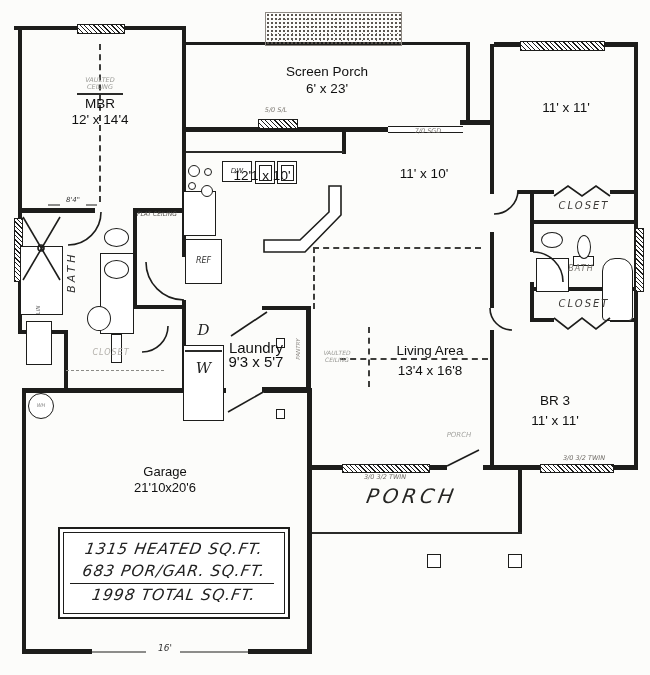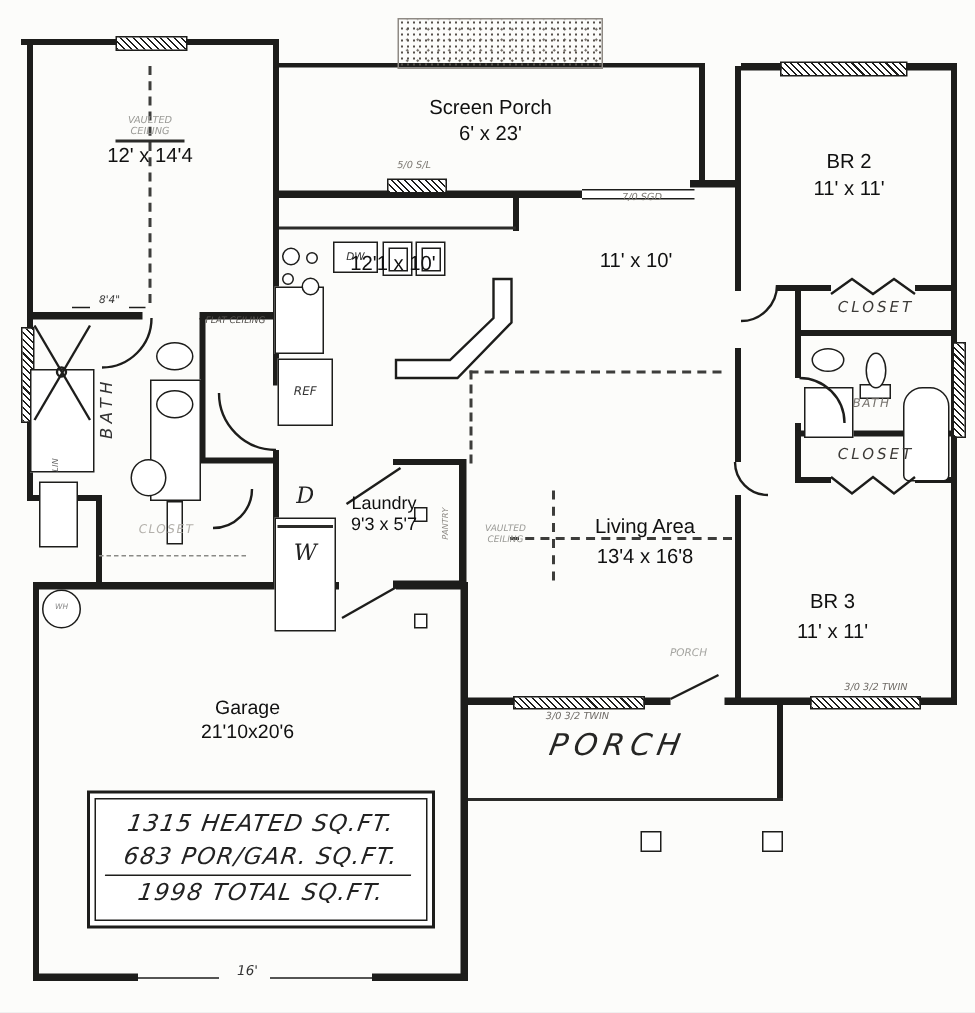--- a/index.html
+++ b/index.html
@@ -164,44 +164,44 @@
     <polyline points="554,318 568,329 582,318 596,329 610,318"></polyline>
     <g stroke-width="1">
       <line x1="48" y1="205" x2="60" y2="205"></line>
         <line x1="86" y1="205" x2="97" y2="205"></line>
       <line x1="92" y1="652" x2="146" y2="652"></line>
         <line x1="180" y1="652" x2="248" y2="652"></line>
     </g>
   </svg>
 
   <div class="room" style="left:40px;top:96px;width:120px;line-height:16px">
+    <div>MBR</div>
     <div>12' x 14'4</div>
   </div>
   <div class="tiny" style="left:83px;top:77px;width:34px;font-size:6.5px;color:#9a9a96">VAULTED CEILING</div>
   <div class="thin" style="left:77px;top:93px;width:46px;height:1.6px"></div>
 
   <div class="room" style="left:267px;top:63px;width:120px;line-height:17px">
     <div>Screen Porch</div>
     <div>6' x 23'</div>
   </div>
 
   <div class="room" style="left:506px;top:99px;width:120px;line-height:18px">
-    <div>BR 2</div>
     <div>11' x 11'</div>
   </div>
 
   <div class="room" style="left:202px;top:167px;width:120px;line-height:17px">
     <div>12'1 x 10'</div>
   </div>
 
   <div class="room" style="left:364px;top:165px;width:120px;line-height:17px">
     <div>11' x 10'</div>
   </div>
 
-  <div class="room" style="left:196px;top:328px;width:120px;font-size:12px;line-height:14px">
+  <div class="room" style="left:196px;top:341px;width:120px;font-size:15px;line-height:14px">
     <div>Laundry</div>
     <div>9'3 x 5'7</div>
   </div>
 
   <div class="room" style="left:370px;top:341px;width:120px;line-height:20px">
     <div>Living Area</div>
     <div>13'4 x 16'8</div>
   </div>
   <div class="tiny" style="left:320px;top:350px;width:34px;font-size:6px;color:#9a9a96">VAULTED CEILING</div>
 

